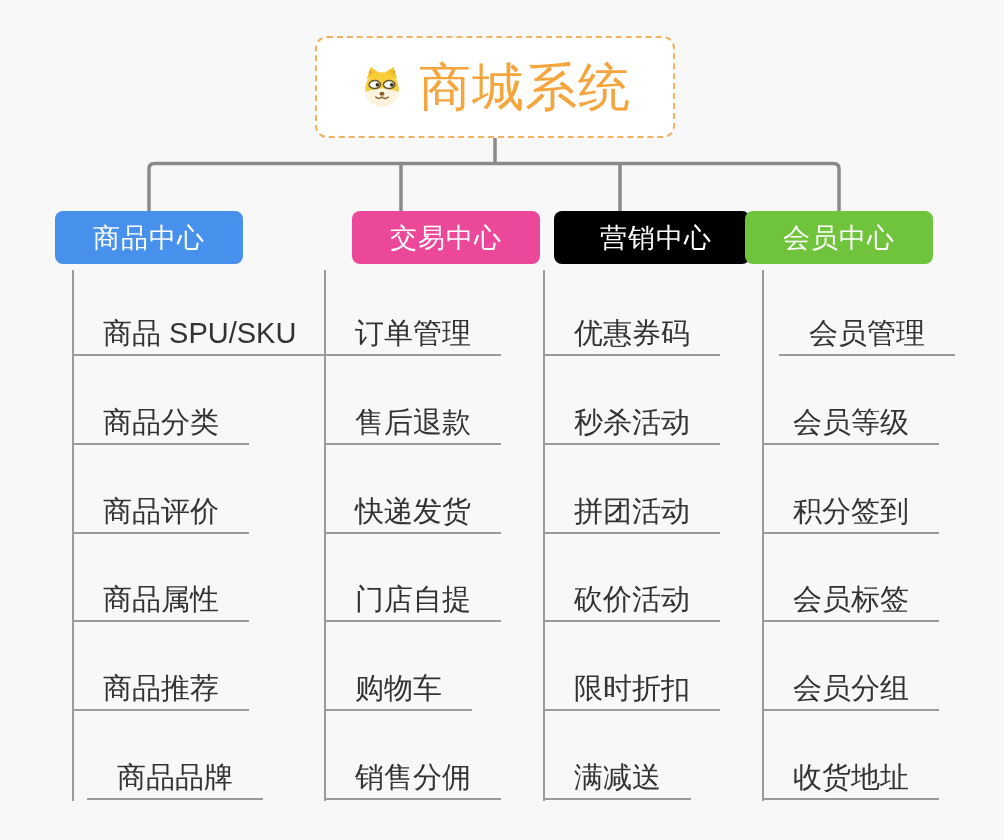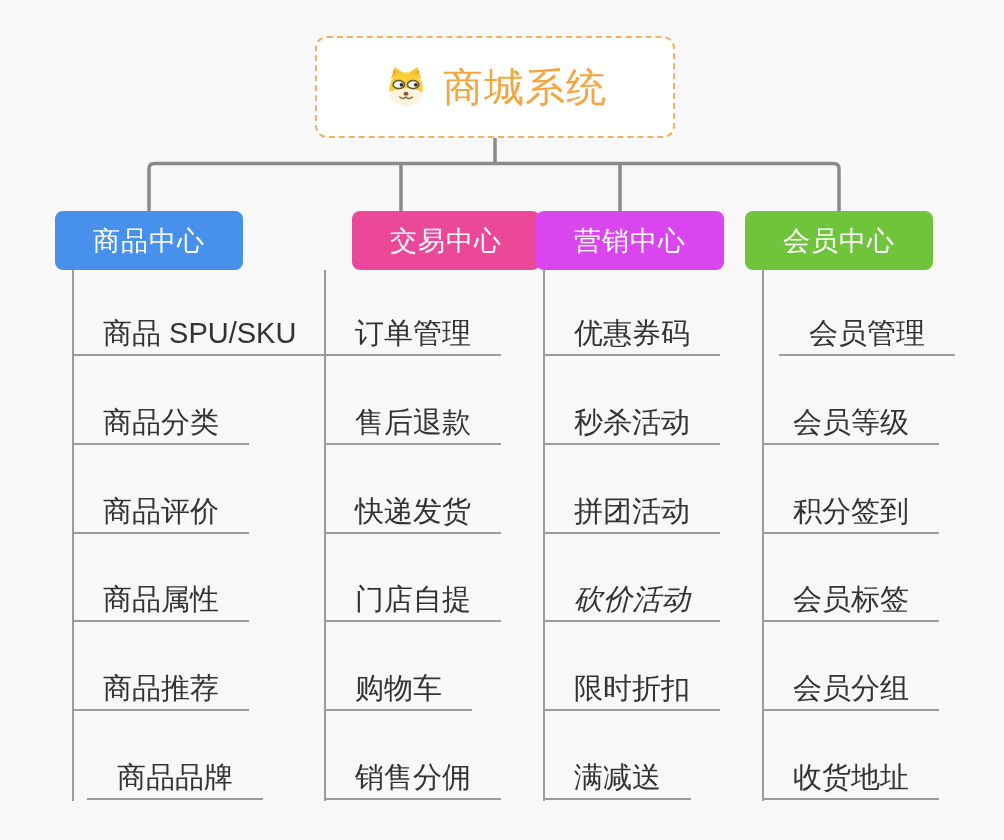--- a/index.html
+++ b/index.html
@@ -12,31 +12,31 @@
   #canvas{position:absolute;inset:0;}
 
   
   .root-node{
     position:absolute;left:315px;top:36px;width:360px;height:102px;
     background:#ffffff;border:2px dashed #f2b263;border-radius:12px;
     box-sizing:border-box;
     display:flex;align-items:center;justify-content:center;gap:14px;
   }
   .root-title{
-    font-size:40px;line-height:1;letter-spacing:1px;
+    font-size:52px;line-height:1;letter-spacing:1px;
     color:#f5a53c;white-space:nowrap;
   }
   .dog-icon{width:46px;height:46px;flex:0 0 auto;}
 
   
   #connector-svg{position:absolute;left:0;top:0;pointer-events:none;}
 
   
   .branch-box{
-    position:absolute;top:211px;width:188px;height:59px;
+    position:absolute;top:211px;width:188px;height:53px;
     border-radius:8px;
     display:flex;align-items:center;justify-content:center;
     color:#ffffff;font-size:27px;letter-spacing:1px;white-space:nowrap;
     cursor:default;
   }
 
   
   .child-item{
     position:absolute;
     font-size:29px;line-height:26px;color:#333333;
@@ -95,28 +95,28 @@
       <div class="branch-box" style="left: 307px; background: #ec4899; margin-left: 45px;">
         <span>交易中心</span>
       </div>
       <div class="branch-vline" style="left: 324px; background: rgb(155, 155, 155);"></div>
       <div class="child-item" style="left: 325px; top: 320px; border-bottom-color: rgb(155, 155, 155);">订单管理</div>
       <div class="child-item" style="left: 325px; top: 409px; border-bottom-color: rgb(155, 155, 155);">售后退款</div>
       <div class="child-item" style="left: 325px; top: 498px; border-bottom-color: rgb(155, 155, 155);">快递发货</div>
       <div class="child-item" style="left: 325px; top: 586px; border-bottom-color: rgb(155, 155, 155);">门店自提</div>
       <div class="child-item" style="left: 325px; top: 675px; border-bottom-color: rgb(155, 155, 155);">购物车</div>
       <div class="child-item" style="left: 325px; top: 764px; border-bottom-color: rgb(155, 155, 155); text-align: center;">销售分佣</div>
-      <div class="branch-box" style="left: 536px; background: #d946ef;">
+      <div class="branch-box" style="left: 554px; background: #000000; padding-left: 8px;">
         <span>营销中心</span>
       </div>
       <div class="branch-vline" style="left: 543px; background: rgb(155, 155, 155);"></div>
       <div class="child-item" style="left: 544px; top: 320px; border-bottom-color: rgb(155, 155, 155);">优惠券码</div>
       <div class="child-item" style="left: 544px; top: 409px; border-bottom-color: rgb(155, 155, 155);">秒杀活动</div>
       <div class="child-item" style="left: 544px; top: 498px; border-bottom-color: rgb(155, 155, 155);">拼团活动</div>
-      <div class="child-item" style="left: 544px; top: 586px; border-bottom-color: rgb(155, 155, 155); font-style: italic;">砍价活动</div>
+      <div class="child-item" style="left: 544px; top: 586px; border-bottom-color: rgb(155, 155, 155);">砍价活动</div>
       <div class="child-item" style="left: 544px; top: 675px; border-bottom-color: rgb(155, 155, 155);">限时折扣</div>
       <div class="child-item" style="left: 544px; top: 764px; border-bottom-color: rgb(155, 155, 155);">满减送</div>
       <div class="branch-box" style="left: 745px; background: rgb(112, 196, 60);">
         <span>会员中心</span>
       </div>
       <div class="branch-vline" style="left: 762px; background: rgb(155, 155, 155);"></div>
       <div class="child-item" style="left: 763px; top: 320px; border-bottom-color: rgb(155, 155, 155); margin-left: 16px;">会员管理</div>
       <div class="child-item" style="left: 763px; top: 409px; border-bottom-color: rgb(155, 155, 155);">会员等级</div>
       <div class="child-item" style="left: 763px; top: 498px; border-bottom-color: rgb(155, 155, 155);">积分签到</div>
       <div class="child-item" style="left: 763px; top: 586px; border-bottom-color: rgb(155, 155, 155);">会员标签</div>

